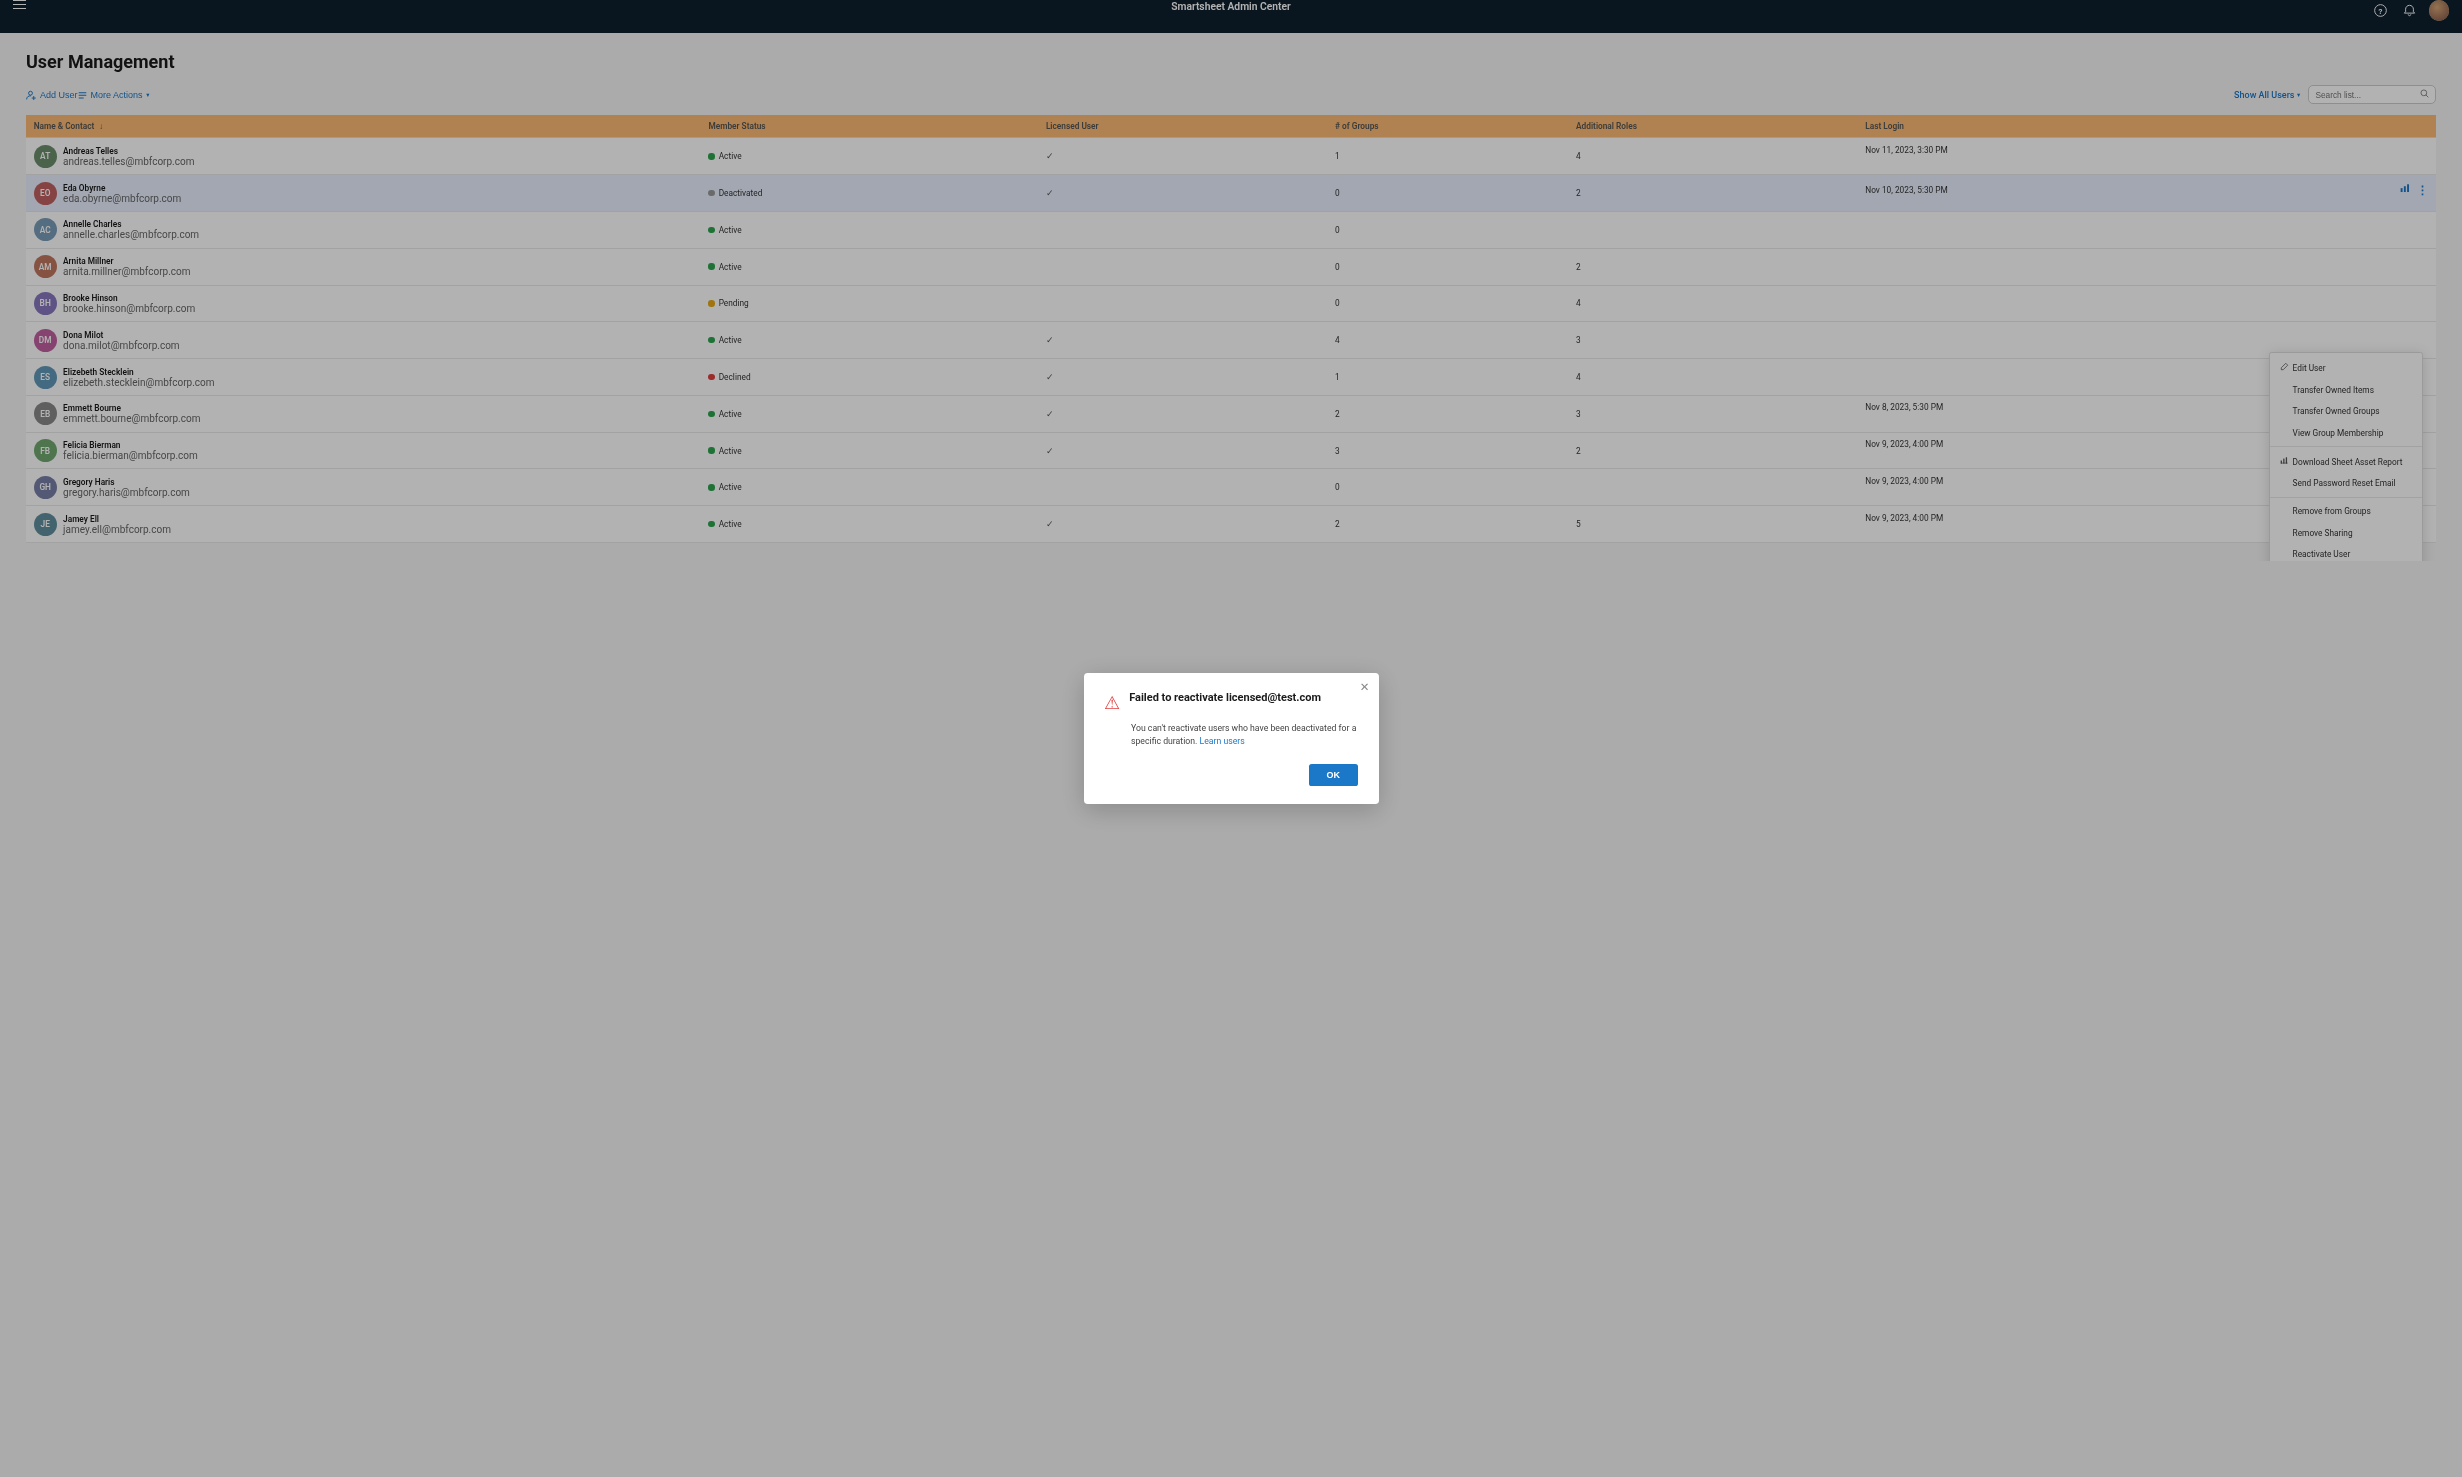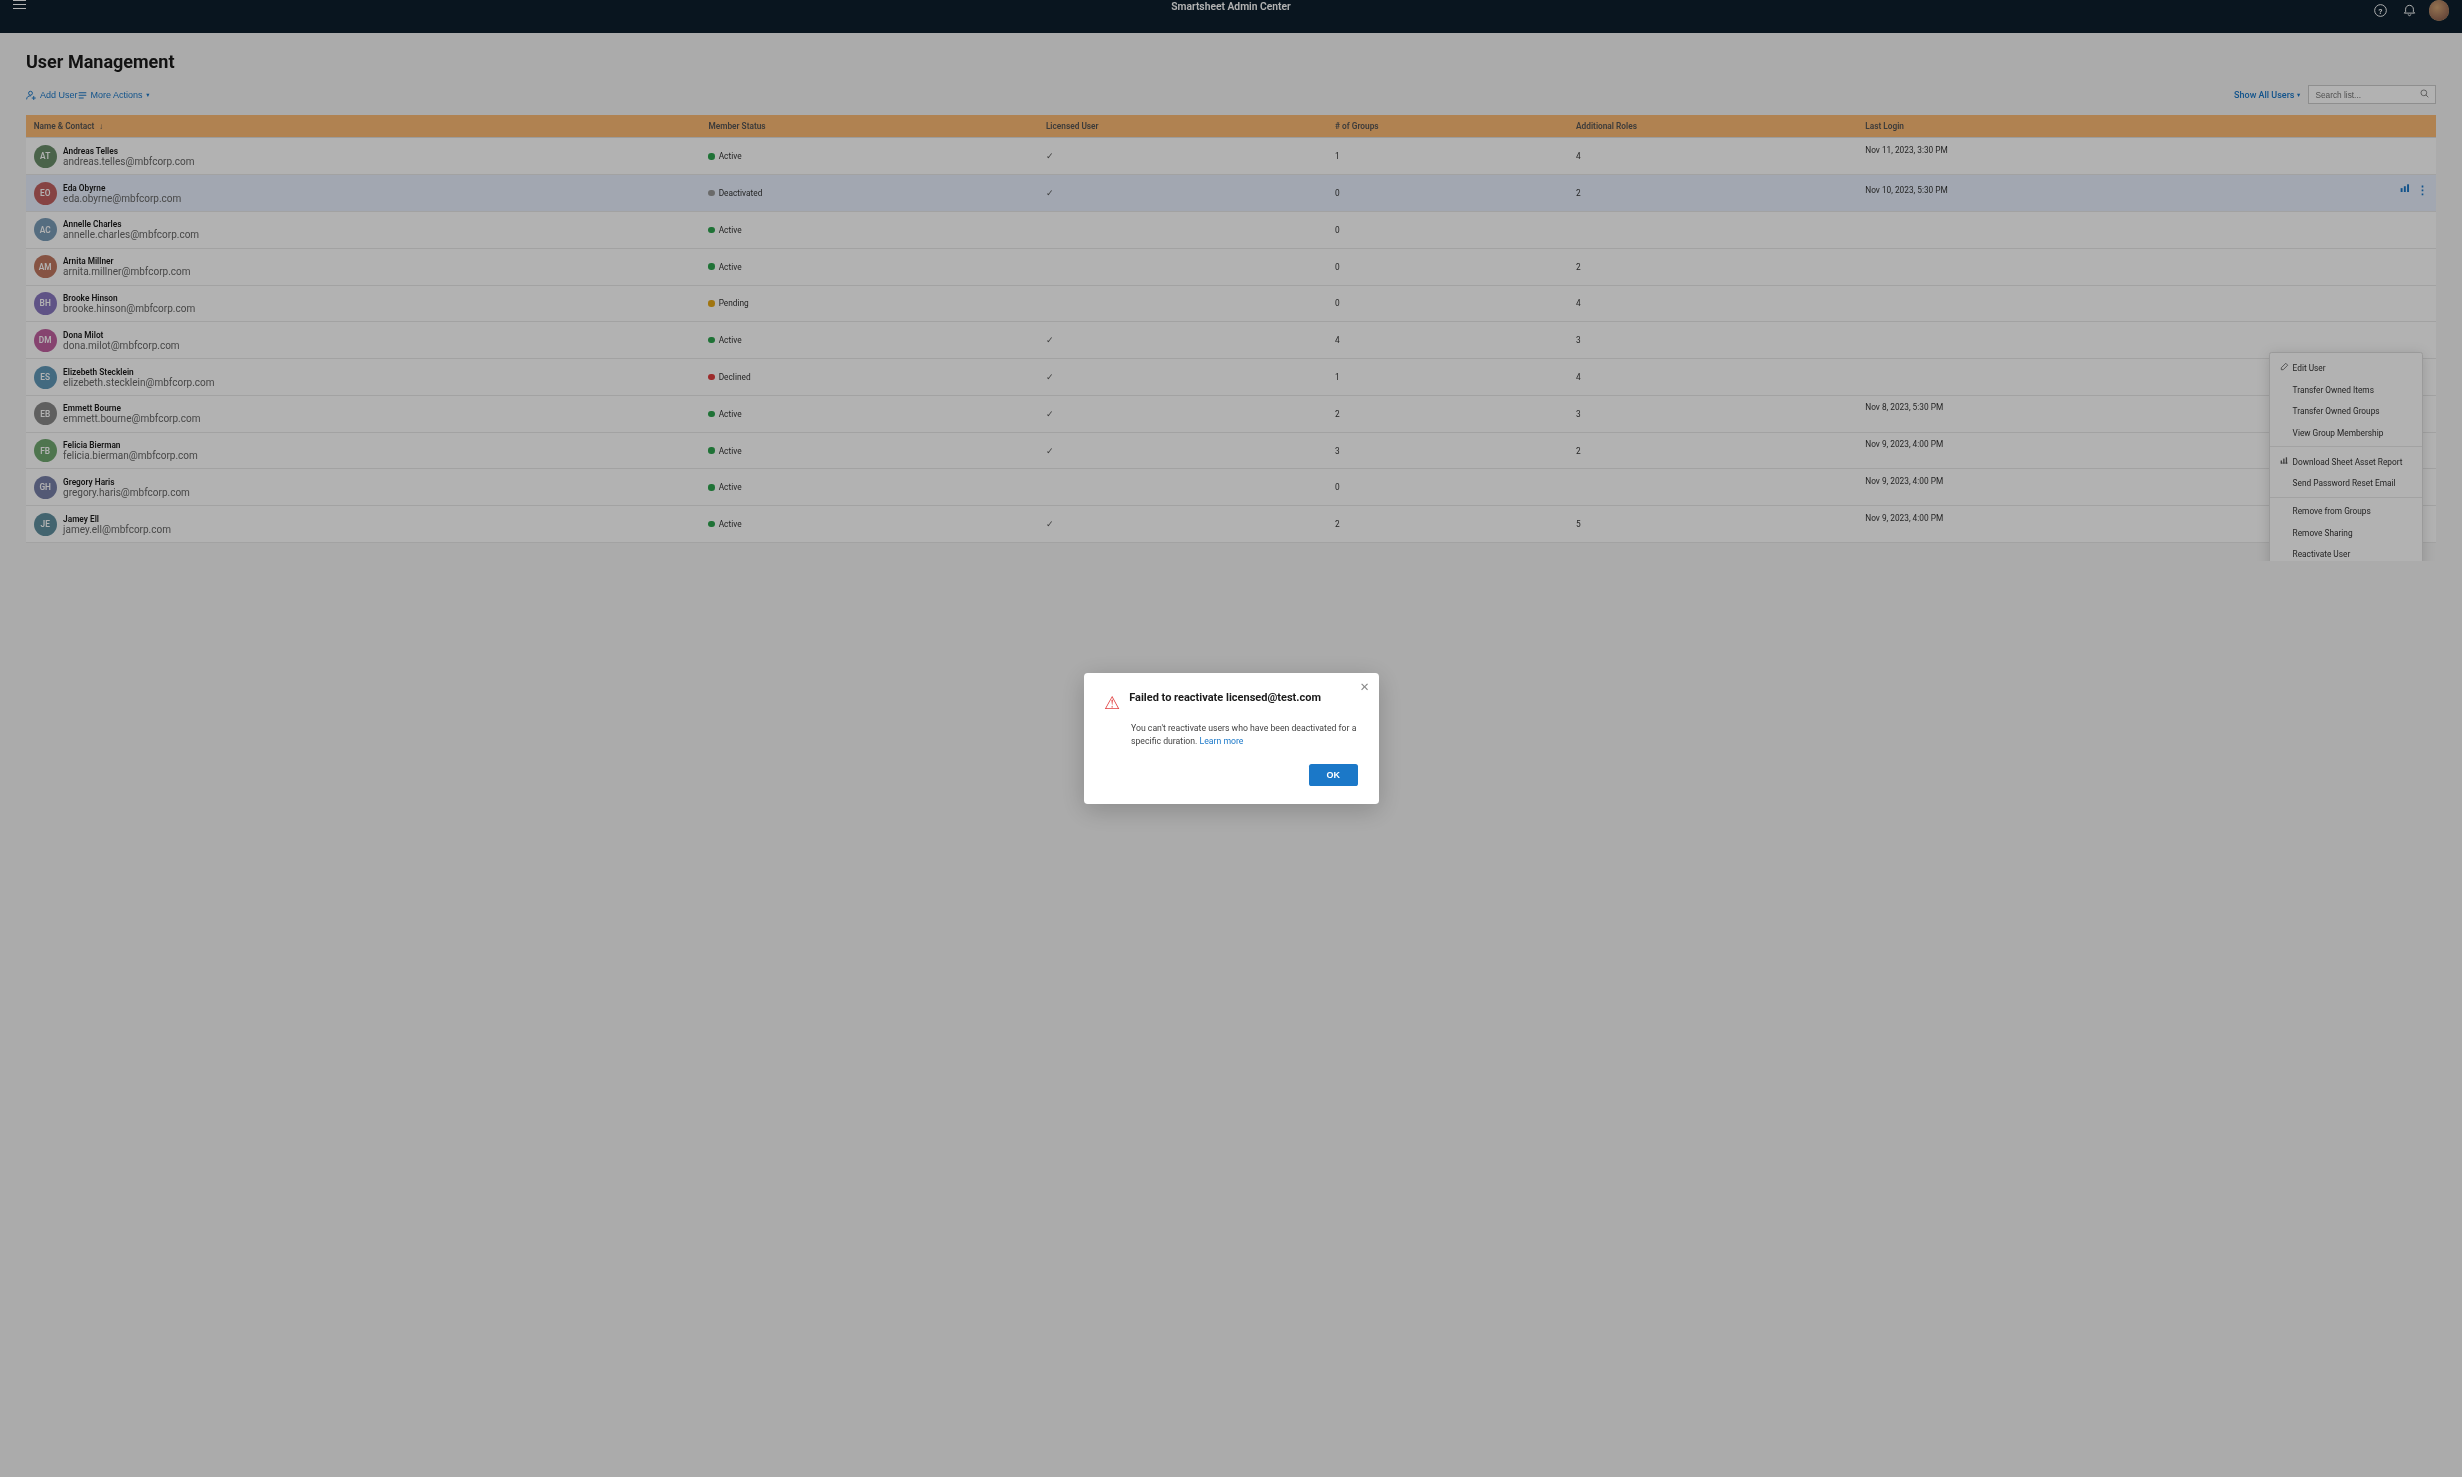--- a/index.html
+++ b/index.html
@@ -34,21 +34,21 @@
     
     .main-content { padding: 18px 26px; }
     .page-title { font-size: 18px; font-weight: 700; color: #1a1a1a; margin-bottom: 13px; }
 
     
     .toolbar { display: flex; align-items: center; margin-bottom: 10.3px; }
     .toolbar-left { display: flex; align-items: center; }
     .toolbar-right { margin-left: auto; display: flex; align-items: center; gap: 7.7px; }
     .btn-link { background: none; border: none; color: #1b78c8; cursor: pointer; font-size: 9px; display: flex; align-items: center; gap: 3.8px; font-weight: 500; }
     .show-all-users { color: #1b78c8; font-size: 9px; cursor: pointer; display: flex; align-items: center; gap: 2.6px; font-weight: 500; }
-    .search-box { display: flex; align-items: center; border: 0.6px solid #ccc; background: white; border-radius: 0; padding: 3.2px 6.4px; width: 128px; gap: 3.8px; }
+    .search-box { display: flex; align-items: center; border: 0.6px solid #ccc; background: white; border-radius: 5px; padding: 3.2px 6.4px; width: 128px; gap: 3.8px; }
     .search-box input { border: none; outline: none; font-size: 8.3px; color: #999; width: 100%; background: transparent; }
     .search-icon-btn { color: #666; cursor: pointer; }
 
     
     .user-table { width: 100%; border-collapse: collapse; background: white; }
     .user-table thead th {
       text-align: left;
       padding: 6.4px 7.7px;
       font-size: 8.3px;
       font-weight: 600;
@@ -593,20 +593,20 @@
 
 <div class="modal-overlay" id="modal-overlay">
   <div class="modal">
     <button class="modal-close">✕</button>
     <div class="modal-header">
       <span class="modal-error-icon">⚠</span>
       <span class="modal-title">Failed to reactivate licensed@test.com</span>
     </div>
     <div class="modal-body">
       <span>You can't reactivate users who have been deactivated for a specific duration.</span>
-      <a class="modal-link" href="#">Learn more</a>
+      <a class="modal-link" href="#">Learn users</a>
     </div>
     <div class="modal-footer">
       <button class="btn-primary">OK</button>
     </div>
   </div>
 </div>
 
 
 </body></html>

